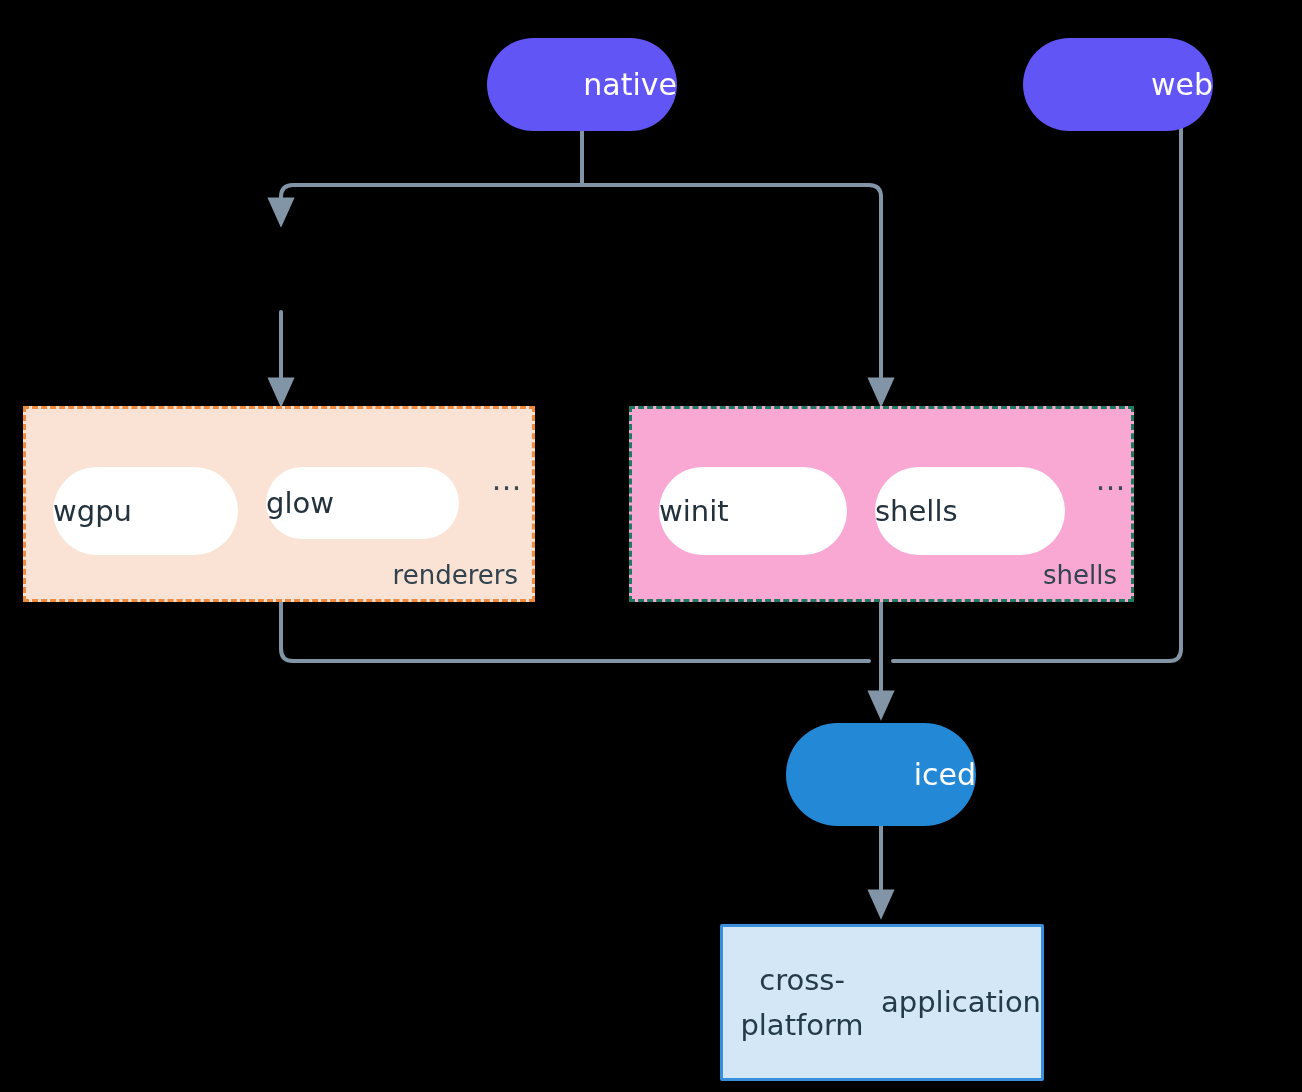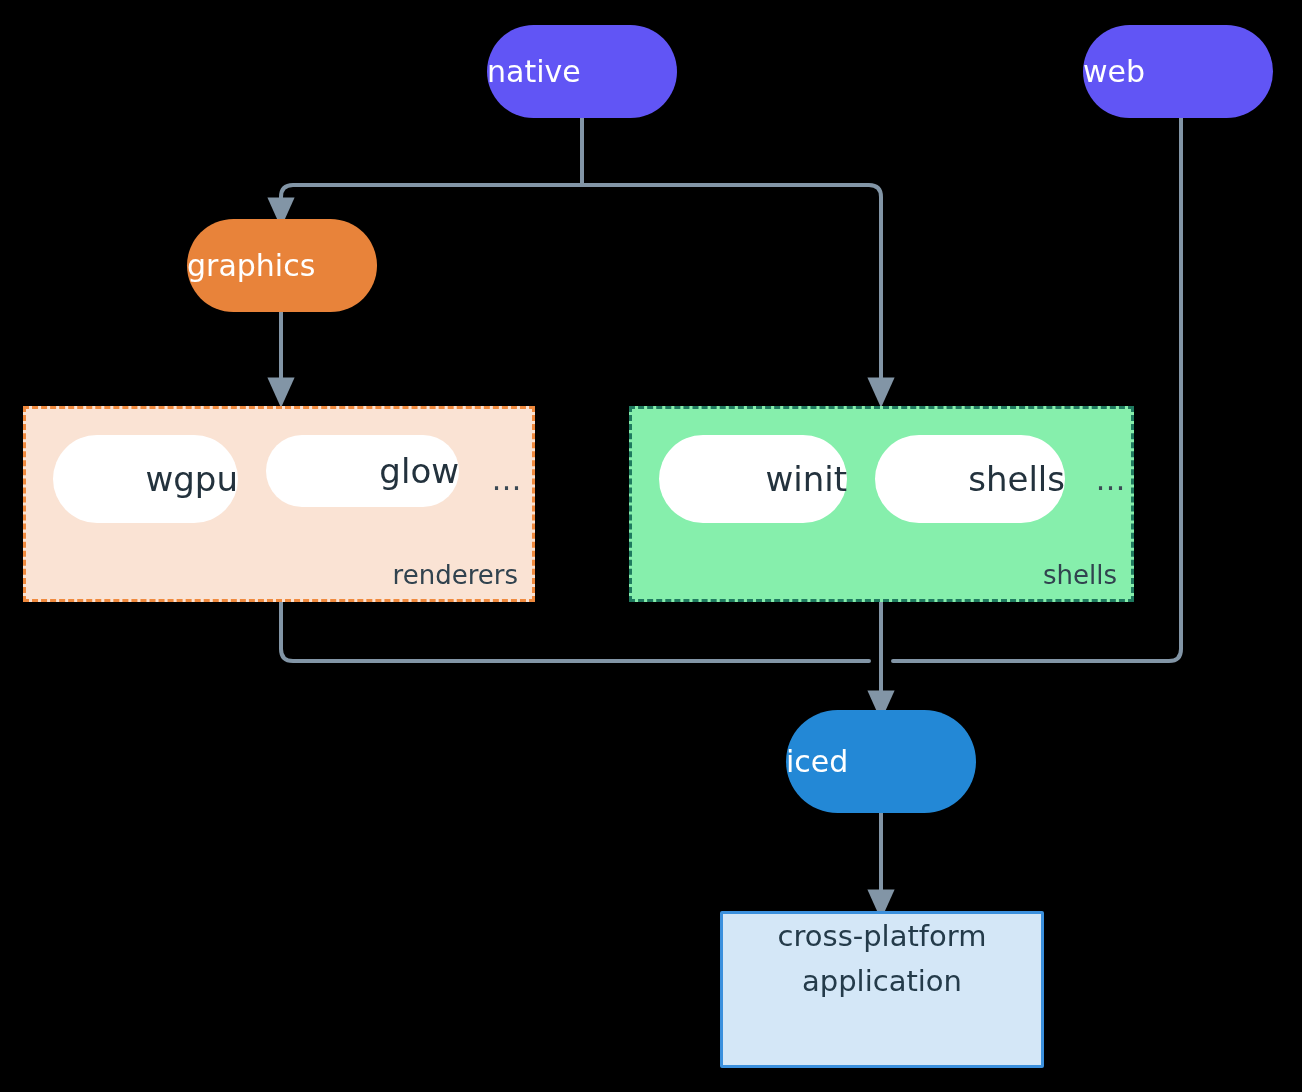--- a/index.html
+++ b/index.html
@@ -20,23 +20,24 @@
     left: 0;
     top: 0;
     width: 1302px;
     height: 1092px;
     pointer-events: none;
   }
   .node {
     position: absolute;
     display: flex;
     align-items: center;
-    justify-content: flex-start;
+    justify-content: flex-end;
     box-sizing: border-box;
     text-align: center;
+    margin-top: 13px;
   }
   .pill {
     border-radius: 999px;
   }
   .node-native, .node-web {
     background: #6155F5;
     color: #FFFFFF;
     font-size: 30px;
   }
   .node-graphics {
@@ -59,40 +60,41 @@
   }
   .group-box {
     position: absolute;
     box-sizing: border-box;
   }
   .group-renderers {
     background: #FAE3D4;
     border: 3px dashed #F08A3E;
   }
   .group-shells {
-    background: #86efac;
+    background: #f9a8d4;
     border: 3px dashed #1F7A5F;
   }
   .group-label {
     position: absolute;
     right: 14px;
     bottom: 9px;
     font-size: 26px;
     color: #31434F;
   }
   .leaf-pill {
     position: absolute;
     background: #FFFFFF;
     border-radius: 999px;
     display: flex;
     align-items: center;
-    justify-content: flex-end;
+    justify-content: flex-start;
     color: #23323D;
-    font-size: 34px;
+    font-size: 29px;
     box-sizing: border-box;
+    margin-top: 32px;
   }
   .ellipsis {
     position: absolute;
     color: #3A4A55;
     font-size: 30px;
     letter-spacing: 1px;
     display: flex;
     align-items: center;
     justify-content: center;
   }
@@ -128,27 +130,24 @@
       <path d="M881,661 L881,706" marker-end="url(#arrowhead)"></path>
 
       <path d="M881,802 L881,905" marker-end="url(#arrowhead)"></path>
     </g>
   </svg>
 
   <div class="node pill node-native" style="left:487px; top:25px; width:190px; height:93px;">
     <span>native</span>
   </div>
 
-  <div class="node pill node-web" style="left:1083px; top:25px; width:190px; height:93px;">
+  <div class="node pill node-web" style="left:1023px; top:25px; width:190px; height:93px;">
     <span>web</span>
   </div>
 
-  <div class="node pill node-graphics" style="left:187px; top:219px; width:190px; height:93px;">
-    <span>graphics</span>
-  </div>
 
   <div class="group-box group-renderers" style="left:23px; top:406px; width:512px; height:196px;">
     <div class="leaf-pill" style="left:27px; top:26px; width:185px; height:88px;">
       <span>wgpu</span>
     </div>
     <div class="leaf-pill" style="left:240px; top:26px; width:193px; height:72px;">
       <span>glow</span>
     </div>
     <div class="ellipsis" style="left:458px; top:52px; width:46px; height:36px;">
       <span>…</span>
@@ -166,18 +165,18 @@
     <div class="ellipsis" style="left:456px; top:52px; width:46px; height:36px;">
       <span>…</span>
     </div>
     <div class="group-label">shells</div>
   </div>
 
   <div class="node pill node-iced" style="left:786px; top:710px; width:190px; height:103px;">
     <span>iced</span>
   </div>
 
-  <div class="node node-app" style="left:720px; top:911px; width:324px; height:157px; flex-direction:column;">
+  <div class="node node-app" style="left:720px; top:911px; width:324px; height:157px; flex-direction:row;">
     <span>cross-platform</span>
     <span>application</span>
   </div>
 
 </div>
 
 </body></html>

